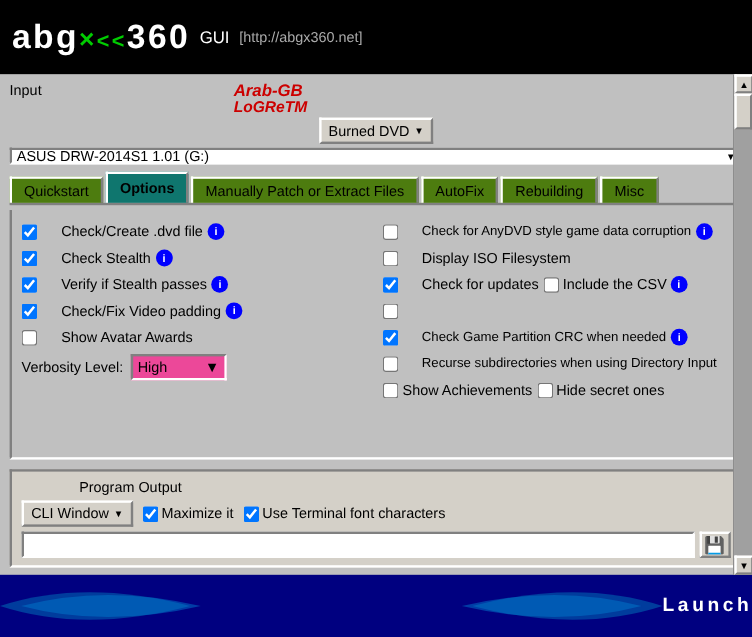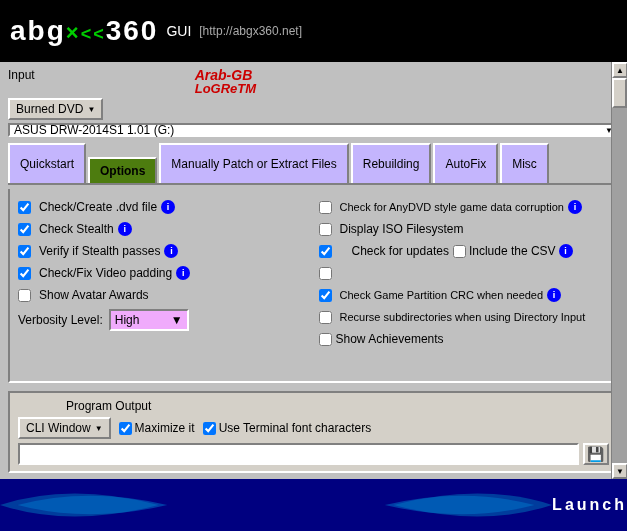--- a/index.html
+++ b/index.html
@@ -54,20 +54,21 @@
       gap: 3px;
     }
     .input-label {
       font-size: 12px;
       color: #000;
     }
     .input-row {
       display: flex;
       align-items: center;
       gap: 6px;
+      justify-content: center;
     }
     .arab-gb {
       color: #cc0000;
       font-size: 14px;
       font-style: italic;
       font-weight: bold;
       margin-left: 160px;
       line-height: 1;
     }
     .logretm {
@@ -117,34 +118,34 @@
     .full-dropdown .arrow { font-size: 8px; color: #000; }
 
     
     .tab-bar {
       display: flex;
       align-items: flex-end;
       border-bottom: 2px solid #808080;
       margin-top: 2px;
     }
     .tab {
-      background: #c4b5fd;
+      background: #4d7c0f;
       border: 2px solid;
       border-color: #fff #808080 transparent #fff;
       border-bottom: none;
       padding: 3px 10px;
       font-size: 12px;
       cursor: pointer;
       margin-right: 2px;
-      height: 40px;
+      height: 22px;
       display: flex;
       align-items: center;
     }
     .tab.active {
-      background: #4d7c0f;
+      background: #0f766e;
       border-color: #fff #808080 #c0c0c0 #fff;
       font-weight: bold;
       z-index: 1;
       height: 26px;
     }
 
     
     .options-panel {
       background: #c0c0c0;
       border: 2px solid;
@@ -160,21 +161,21 @@
     }
     .option-row {
       display: flex;
       align-items: center;
       gap: 4px;
       height: 20px;
     }
     .option-row label {
       display: flex;
       align-items: center;
-      gap: 8px;
+      gap: 20px;
       font-size: 12px;
       cursor: pointer;
     }
     .info-icon {
       display: inline-flex;
       align-items: center;
       justify-content: center;
       width: 14px;
       height: 14px;
       border-radius: 50%;
@@ -194,21 +195,21 @@
     
     .verbosity-row {
       display: flex;
       align-items: center;
       gap: 6px;
       height: 22px;
       margin-top: 2px;
     }
     .verbosity-label { font-size: 12px; }
     .verbosity-dropdown {
-      background: #f0abfc;
+      background: #ec4899;
       border: 2px solid;
       border-color: #808080 #fff #fff #808080;
       padding: 1px 4px;
       font-size: 12px;
       height: 22px;
       width: 80px;
       display: flex;
       align-items: center;
       justify-content: space-between;
       cursor: pointer;
@@ -362,24 +363,24 @@
     <div class="tab">
         <span>Quickstart</span>
       </div>
     <div class="tab active">
         <span>Options</span>
       </div>
     <div class="tab">
         <span>Manually Patch or Extract Files</span>
       </div>
     <div class="tab">
+        <span>AutoFix</span>
+      </div>
+    <div class="tab">
         <span>Rebuilding</span>
-      </div>
-    <div class="tab">
-        <span>AutoFix</span>
       </div>
     <div class="tab">
         <span>Misc</span>
       </div>
   </div>
 
   <div class="options-panel">
     <div class="options-grid">
 
       <div style="display:flex;flex-direction:column;gap:2px;">
@@ -467,20 +468,24 @@
           <label>
             <input type="checkbox" style="">
             <span style="font-size:11px;">Recurse subdirectories when using Directory Input</span>
           </label>
         </div>
         <div class="option-row" style="display:flex;align-items:center;gap:4px;">
           <label style="display:flex;align-items:center;gap:4px;">
             <input type="checkbox" style="">
             <span>Show Achievements</span>
           </label>
+          <div style="display:flex;align-items:center;gap:3px;">
+            <input type="checkbox" style="">
+            <span>Hide secret ones</span>
+          </div>
         </div>
       </div>
 
     </div>
   </div>
 
   <div class="program-output">
     <div class="program-output-title">Program Output</div>
     <div class="output-controls">
       <button class="dropdown-btn">

